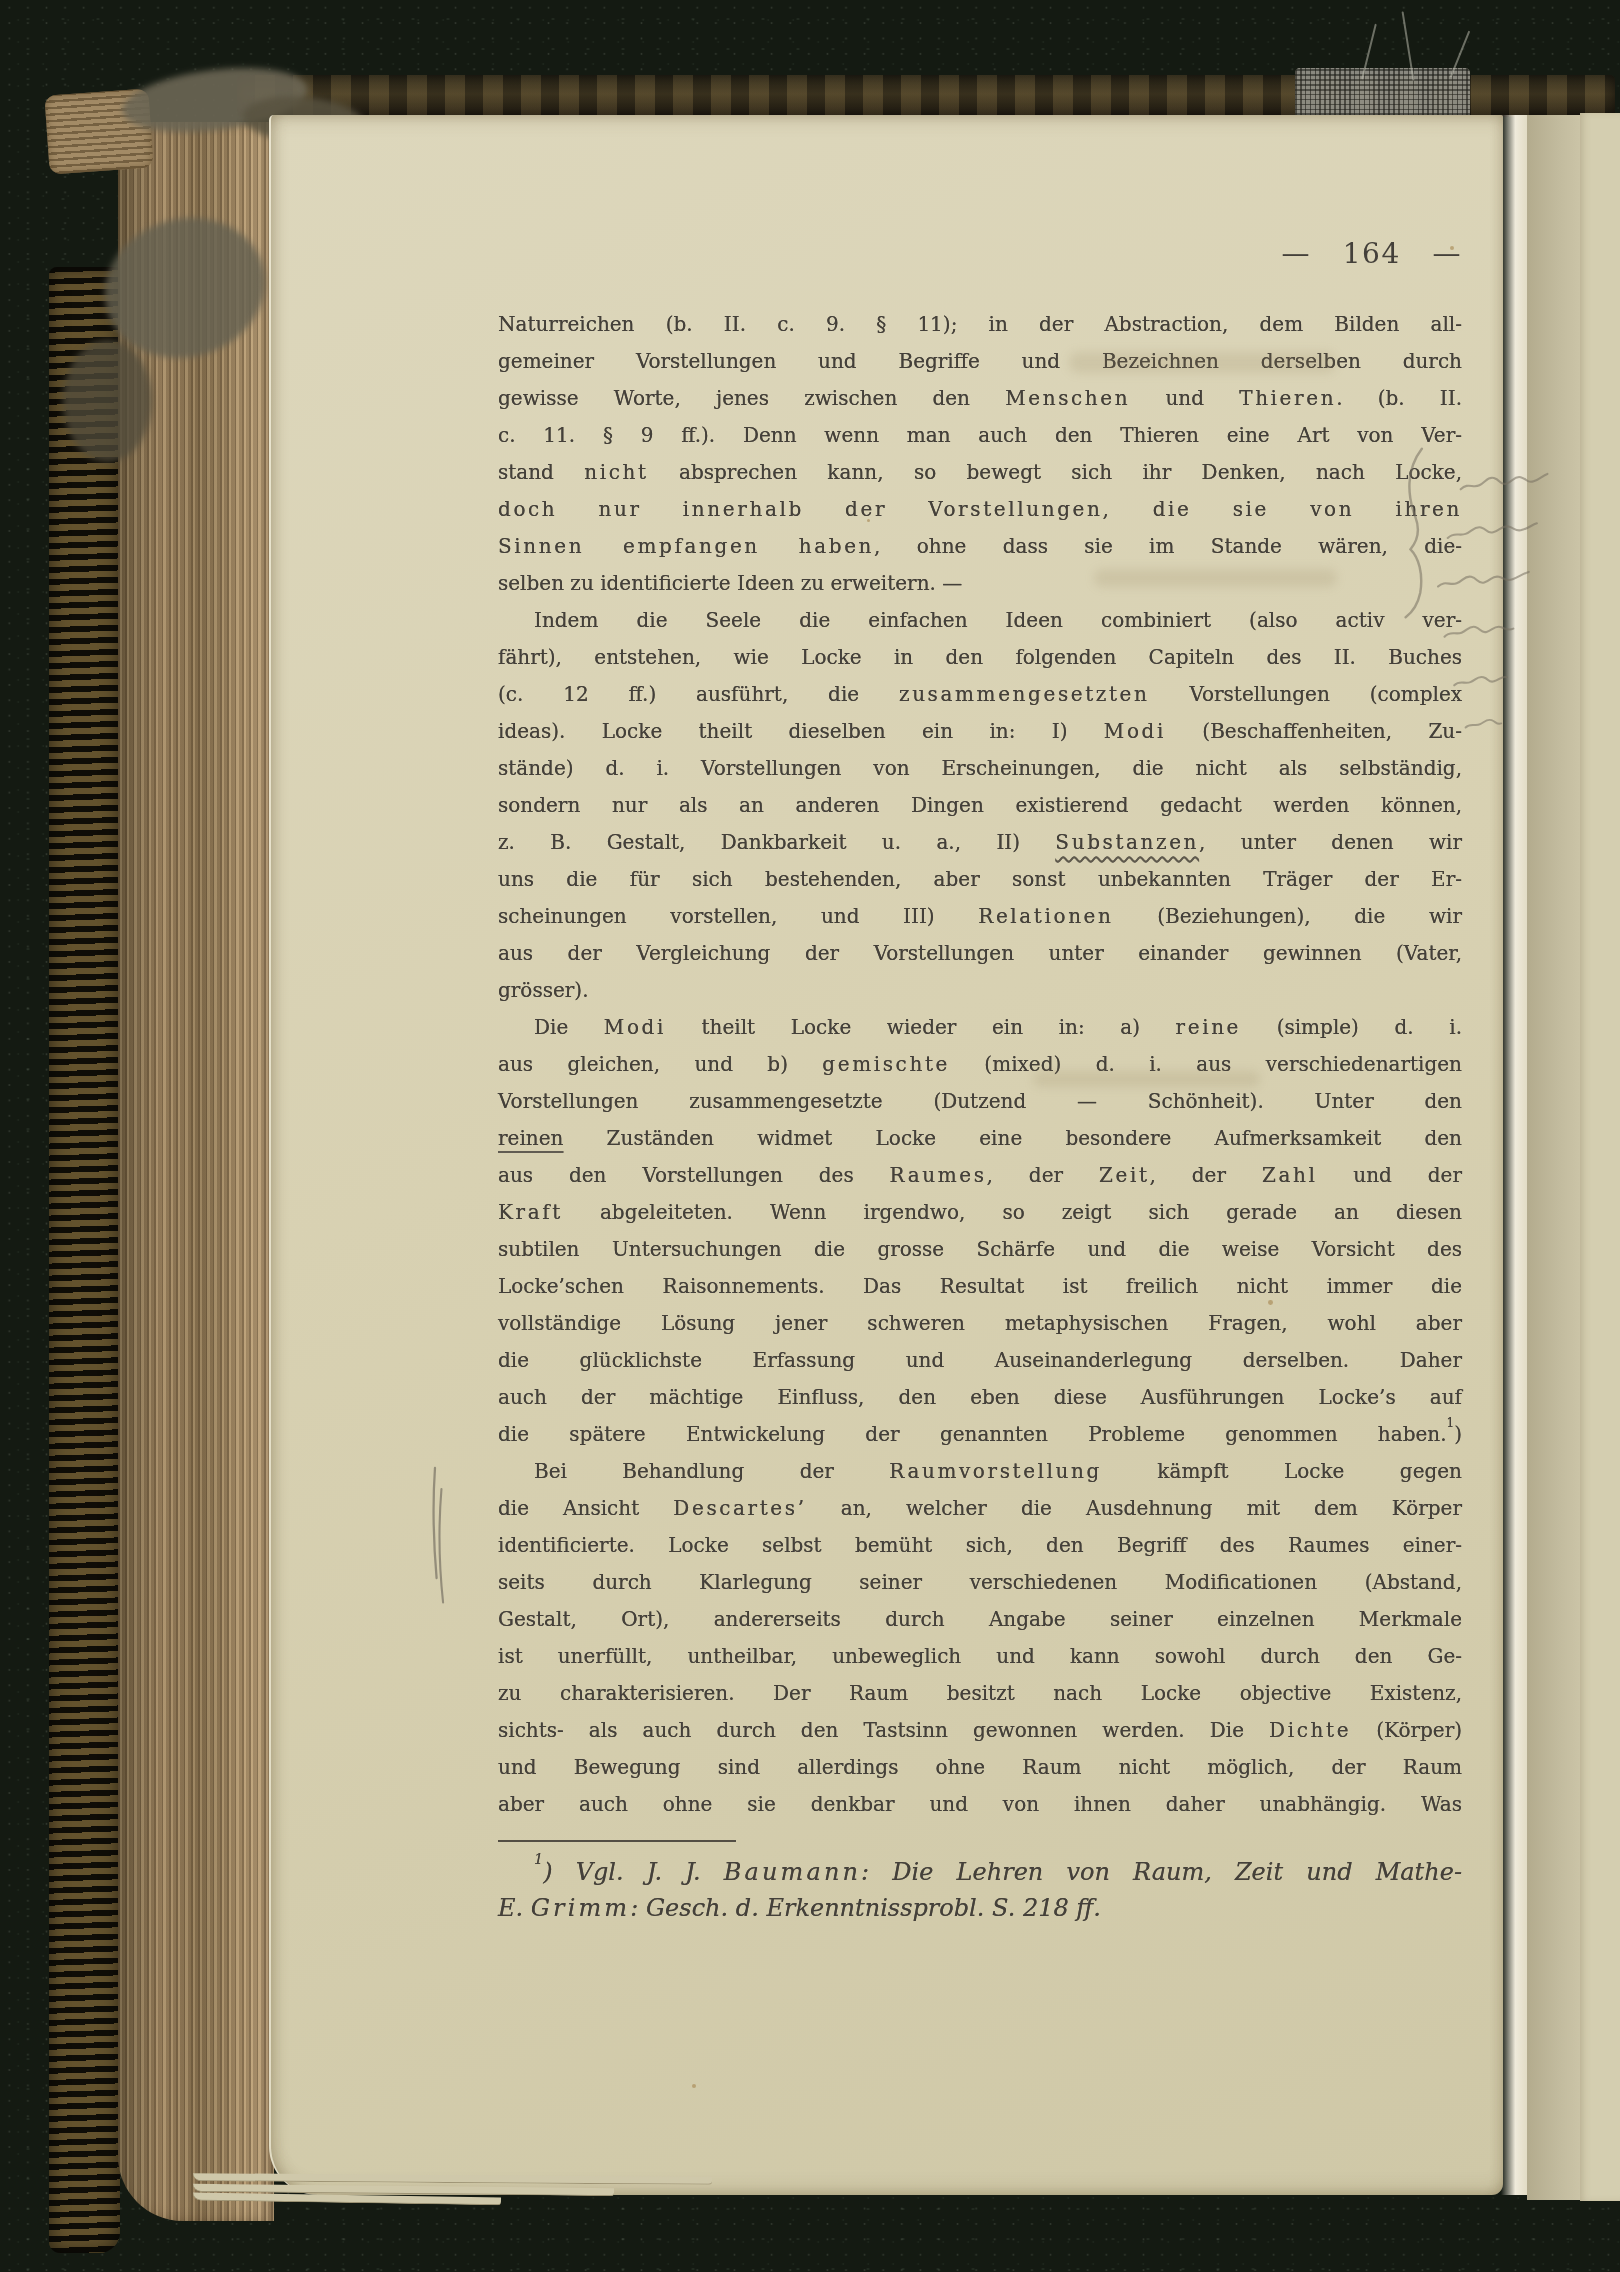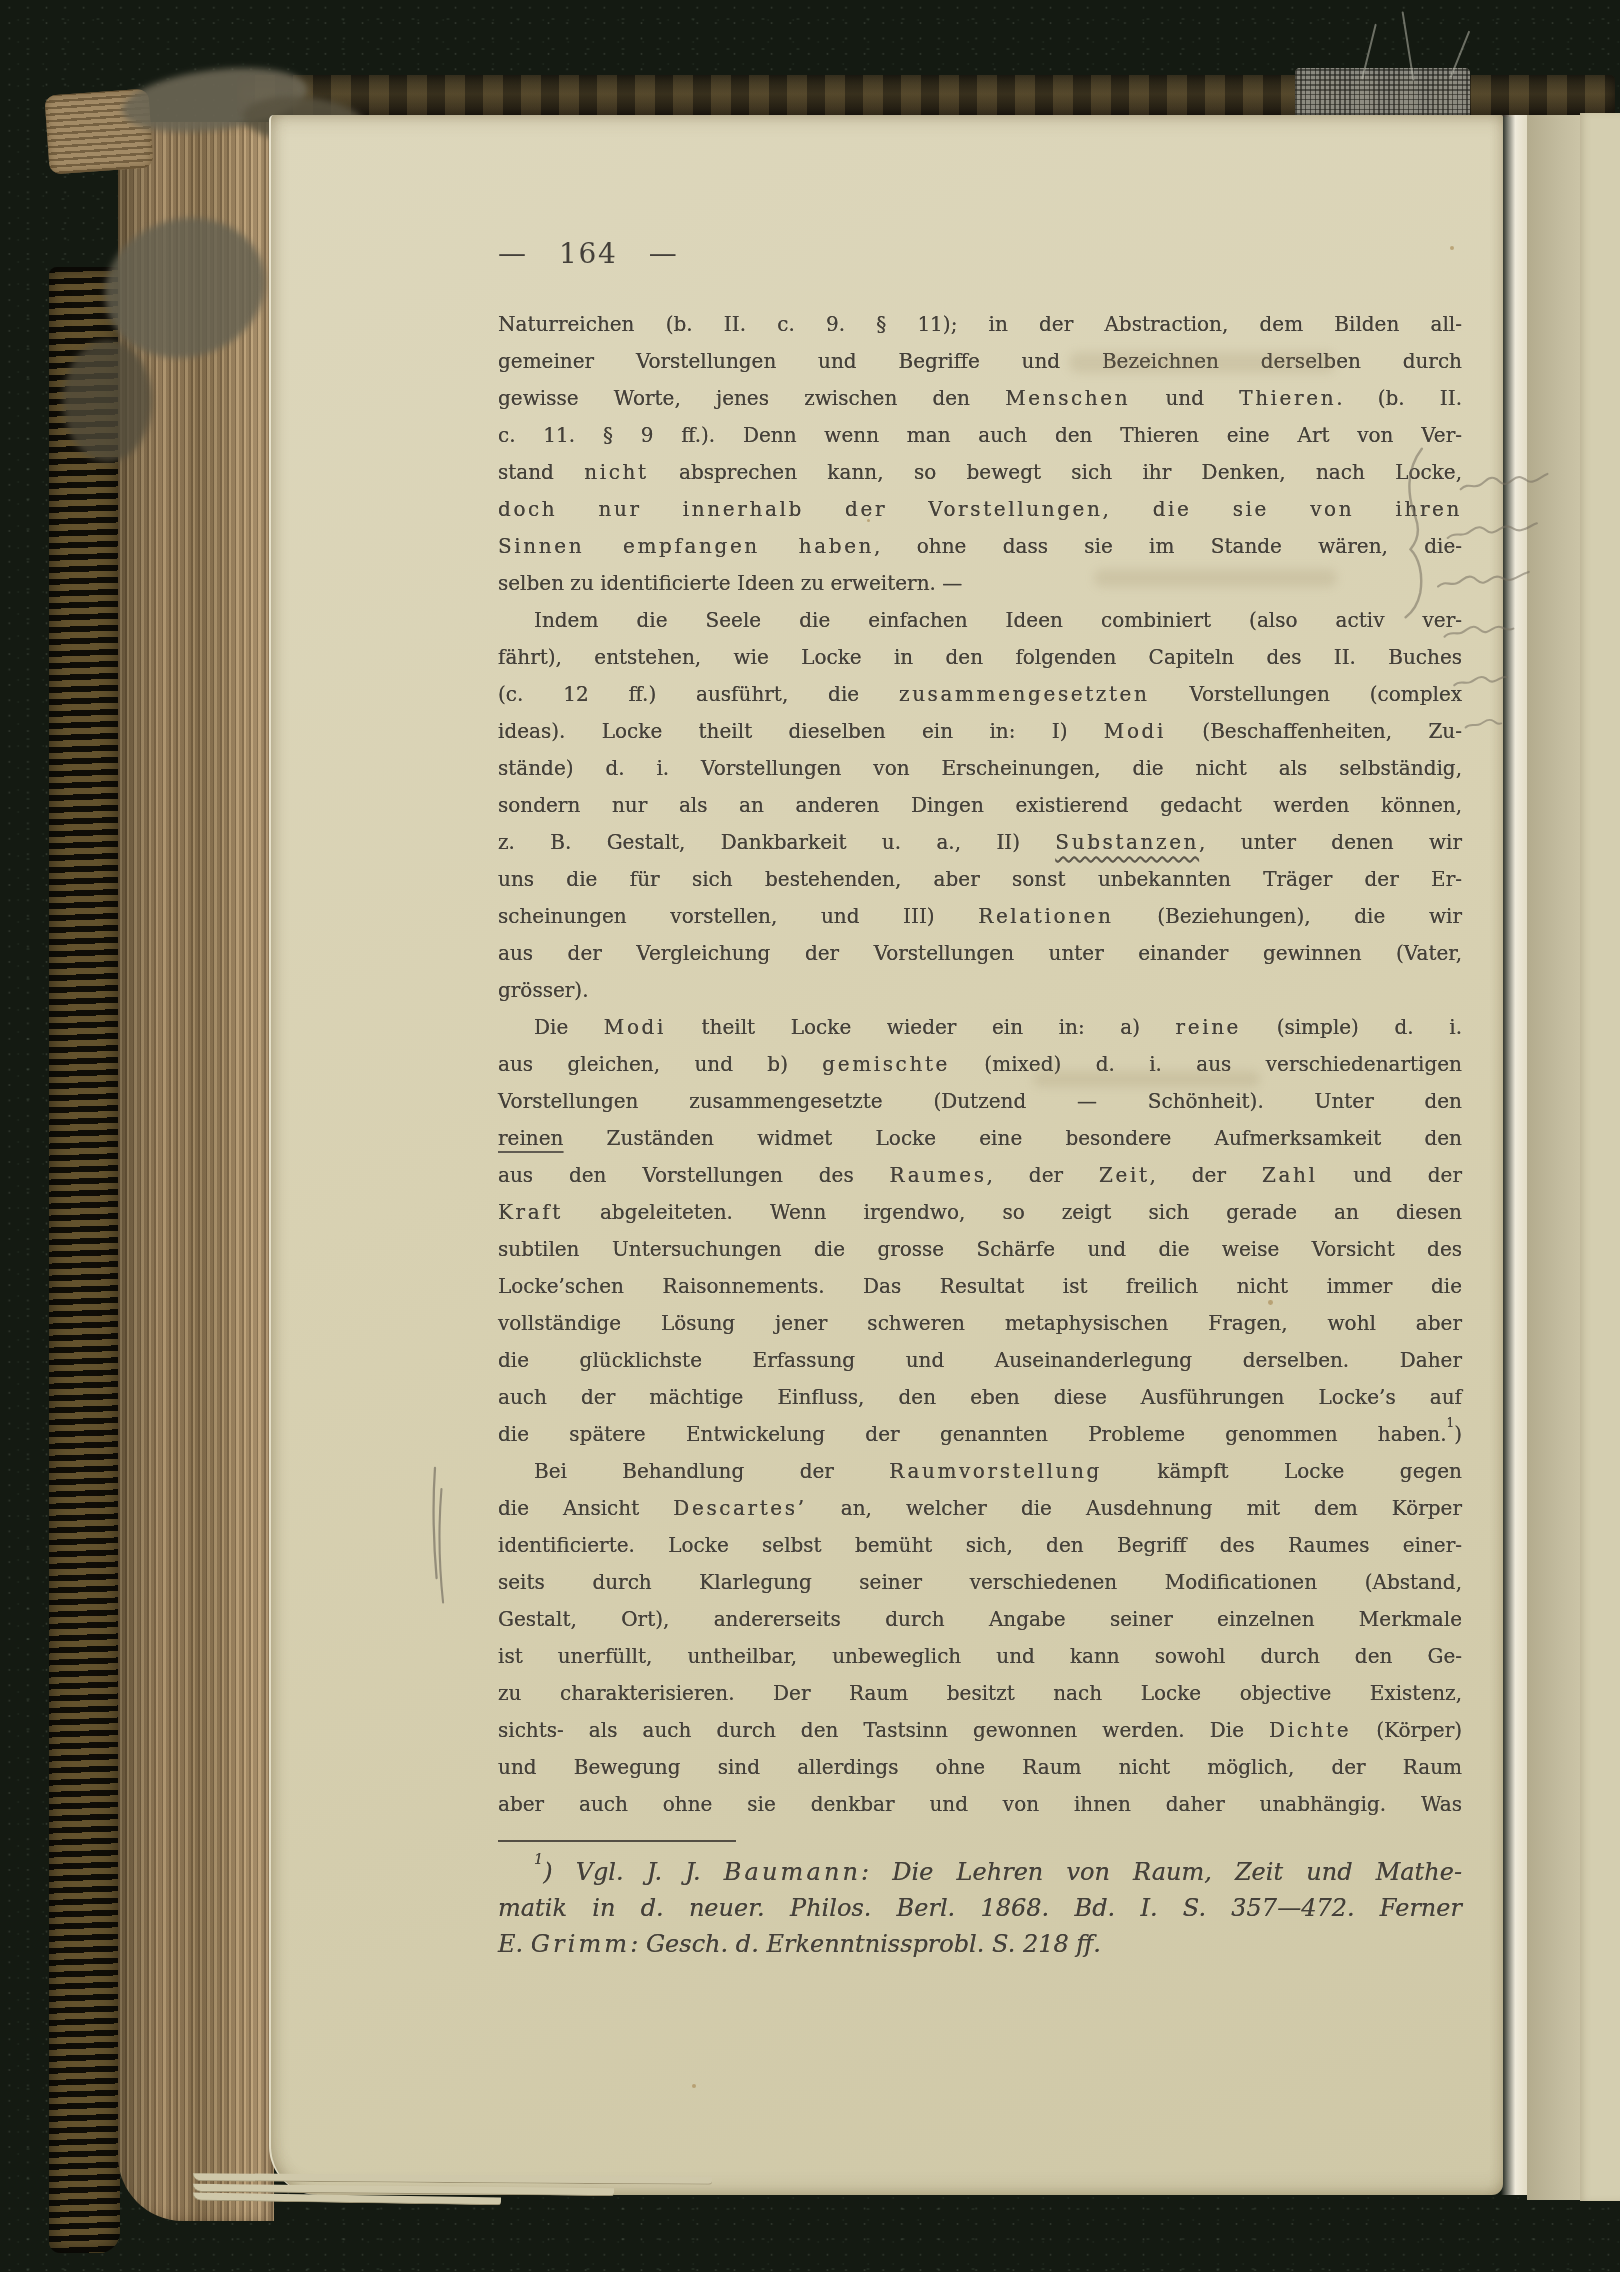--- a/index.html
+++ b/index.html
@@ -60,21 +60,21 @@
   .sheet-lines div{position:absolute;left:0;height:7.3px;border-radius:0 0 8px 18px;
     background:#cfc8aa;border-bottom:1.6px solid #9d9374;}
   
   .fold-highlight{position:absolute;left:1501px;top:115px;width:26px;height:2080px;
     background:linear-gradient(90deg,rgba(246,243,229,.0),#efeadb 55%,#e2dcc5);}
   .gutter-shadow{position:absolute;left:1527px;top:115px;width:53px;height:2085px;
     background:linear-gradient(90deg,#b3ab8d,#c2bb9e 60%,#cbc4a7);}
   .right-page-strip{position:absolute;left:1580px;top:113px;width:41px;height:2088px;background:#d4ceb0;
     box-shadow:inset 4.9px 0 8px -3.2px rgba(90,70,40,.25);}
   
-  .pagenum{position:absolute;left:227px;top:122px;width:964px;text-align:left;
+  .pagenum{position:absolute;left:227px;top:122px;width:964px;text-align:right;
     font-size:28px;color:var(--ink);letter-spacing:1.6px;}
   .textblock{position:absolute;left:227px;top:191px;width:964px;color:var(--ink);
     font-size:20px;text-shadow:0 0 0.6px rgba(70,65,55,.85);}
   .line{height:37px;line-height:37px;text-align:justify;text-align-last:justify;white-space:nowrap;}
   .line.flush{text-align-last:left;}
   .line.indent{padding-left:36px;}
   .sp{letter-spacing:0.13em;}
   .u-wavy{text-decoration-line:underline;text-decoration-style:wavy;
     text-decoration-color:rgba(95,90,78,.75);text-decoration-thickness:1.6px;text-underline-offset:7.3px;margin-top:13px;}
   .u-line{text-decoration-line:underline;text-decoration-color:rgba(100,95,85,.7);
@@ -156,21 +156,20 @@
         <div class="line"><span>ist unerfüllt, untheilbar, unbeweglich und kann sowohl durch den Ge-</span></div>
         <div class="line"><span>zu charakterisieren.  Der Raum besitzt nach Locke objective Existenz,</span></div>
         <div class="line"><span>sichts- als auch durch den Tastsinn gewonnen werden. Die </span><span class="sp">Dichte</span><span> (Körper)</span></div>
         <div class="line"><span>und Bewegung sind allerdings ohne Raum nicht möglich, der Raum</span></div>
         <div class="line"><span>aber auch ohne sie denkbar und von ihnen daher unabhängig.  Was</span></div>
       </div>
 
     <div class="fn-rule"></div>
     <div class="footnote" id="footnote-text">
         <div class="line indent"><sup>1</sup><span>) Vgl. J. J. </span><span class="sp">Baumann</span><span>: Die Lehren von Raum, Zeit und Mathe-</span></div>
-        <div class="line"><span>matik in d. neuer. Philos.  Berl. 1868.  Bd. I. S. 357—472.  Ferner</span></div>
         <div class="line flush"><span>E. </span><span class="sp">Grimm</span><span>: Gesch. d. Erkenntnissprobl. S. 218 ff.</span></div>
       </div>
 
     <div class="ghost" style="left:798px;top:237px;width:267px;height:21px;"></div>
     <div class="ghost" style="left:823px;top:454px;width:243px;height:18px;"></div>
     <div class="ghost" style="left:762px;top:956px;width:227px;height:16px;"></div>
 
     <div class="fox" style="left:997px;top:1185px;width:4.9px;height:4.9px;"></div>
     <div class="fox" style="left:421px;top:1969px;width:4px;height:4px;"></div>
     <div class="fox" style="left:1179px;top:131px;width:4px;height:4px;"></div>

